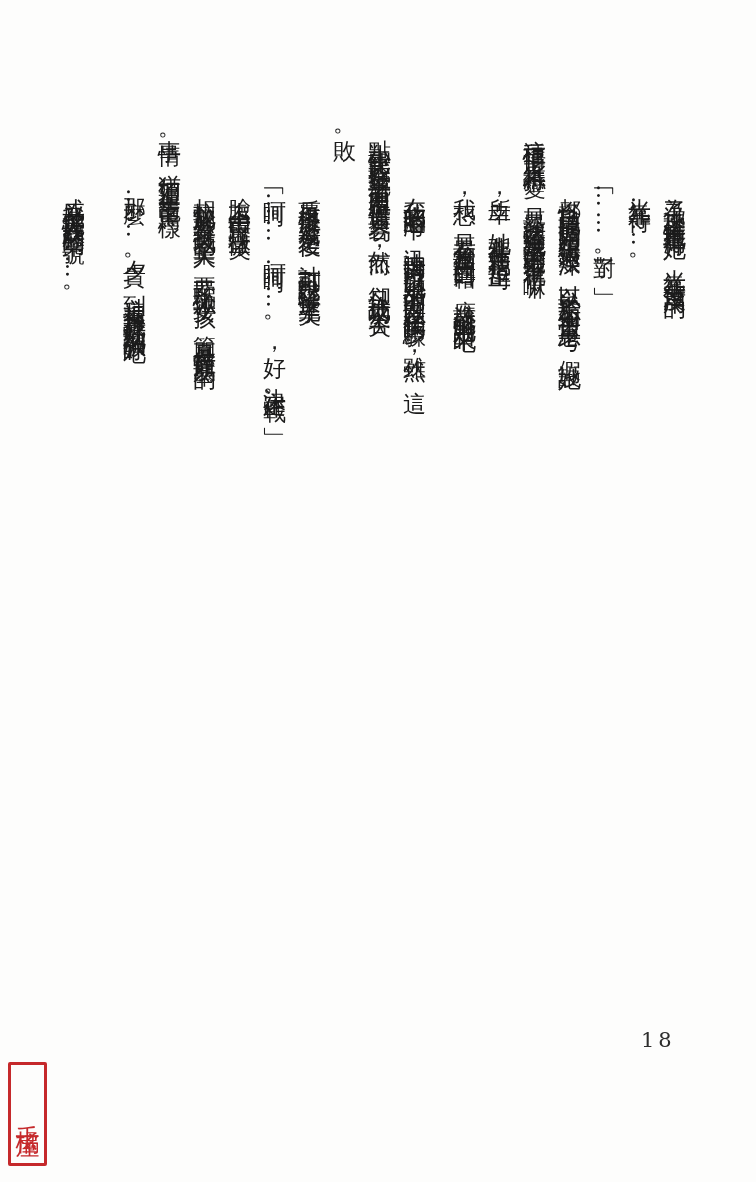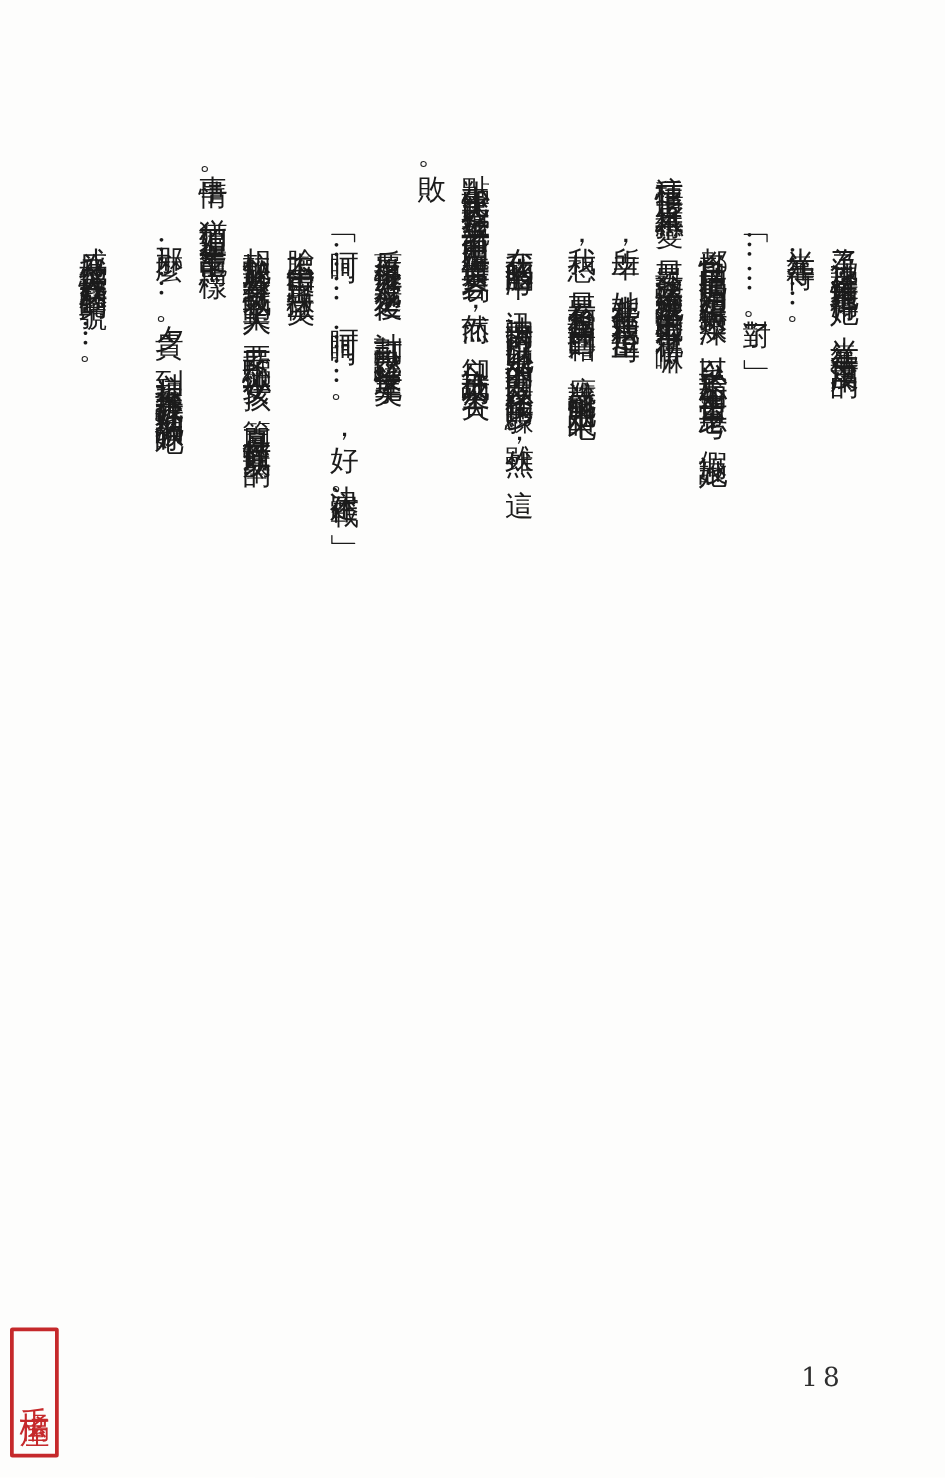--- a/index.html
+++ b/index.html
@@ -31,21 +31,21 @@
     line-height: 35px;
     white-space: nowrap;
   }
   .col.indent { text-indent: 58px; }
   
   .col.gap-md { margin-right: 15px; }
   .col.gap-lg { margin-right: 26px; }
 
   .page-number {
     position: absolute;
-    top: 1090px;
+    top: 1028px;
     left: 641px;
     font-size: 21px;
     letter-spacing: 4px;
     color: #2e2e2e;
     font-family: "DejaVu Serif", "Liberation Serif", serif;
     text-align: right;
   }
 
   .seal {
     position: absolute;

